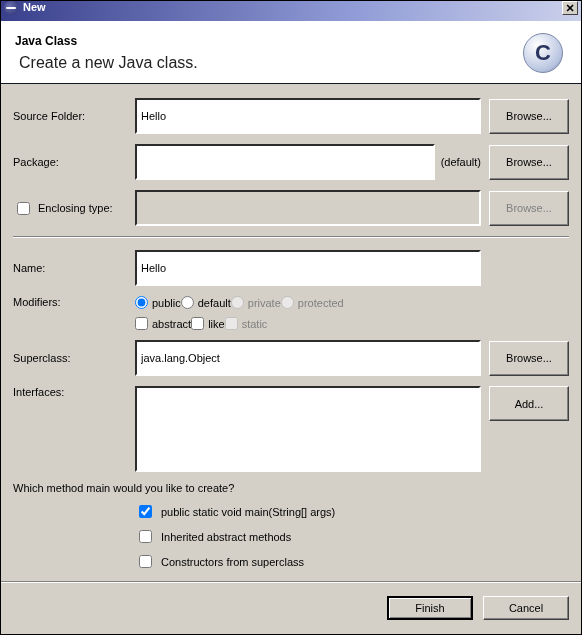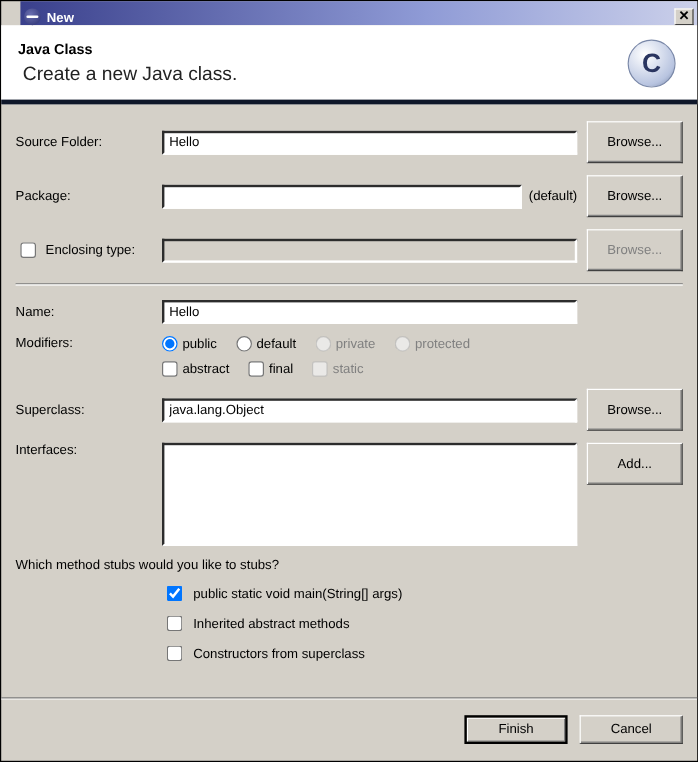--- a/index.html
+++ b/index.html
@@ -15,25 +15,24 @@
     background: #d4d0c8;
     border: 1px solid #000;
     position: relative;
     display: flex;
     flex-direction: column;
   }
   .titlebar {
     height: 20px;
     background: linear-gradient(to right, #3a408c, #8f9bd6 60%, #cbd0ea);
     display: flex;
-    align-items: flex-end;
+    align-items: flex-start;
     padding: 0 3px;
     color: #fff;
     font-weight: bold;
-    margin-left: 16px;
   }
   .titlebar .eclipse-icon {
     width: 14px; height: 14px;
     border-radius: 50%;
     background: radial-gradient(circle at 40% 35%, #6a6fb0, #2a2f70);
     margin-right: 5px;
     position: relative;
   }
   .titlebar .eclipse-icon::after{
     content:""; position:absolute; left:2px; top:6px; width:10px; height:2px;
@@ -47,21 +46,21 @@
     border-right-color:#404040; border-bottom-color:#404040;
     display: flex; align-items: center; justify-content: center;
     color:#000; font-weight:bold; font-size:11px; line-height:1;
     cursor: pointer;
   }
   .header-panel {
     background: #fff;
     padding: 12px 14px 10px 14px;
     display: flex;
     align-items: center;
-    border-bottom: 4px solid #0f172a;
+    border-bottom: 1px solid #0f172a;
   }
   .header-text { flex: 1; }
   .header-title { font-weight: bold; font-size: 12px; margin-bottom: 6px; }
   .header-sub { font-size: 16px; padding-left: 4px; color:#222; }
   .class-badge {
     width: 40px; height: 40px;
     border-radius: 50%;
     background: radial-gradient(circle at 35% 30%, #fff, #b8c4e0 70%, #7080a0);
     border: 1px solid #7a88a8;
     display:flex; align-items:center; justify-content:center;
@@ -87,21 +86,21 @@
     display:flex;
     align-items:center;
     gap: 6px;
   }
   input[type="text"].sunken, .sunken-area {
     background: #fff;
     border: 2px inset #fff;
     border-top-color:#808080; border-left-color:#808080;
     padding: 6px 4px;
     font: inherit;
-    height: 20px;
+    height: 36px;
   }
   input[type="text"].sunken { width: 100%; }
   input[type="text"].sunken:disabled { background:#d4d0c8; color:#808080; }
   .btn {
     min-width: 76px; height: 35px;
     background: #d4d0c8;
     border: 1px solid #fff;
     border-right-color:#404040; border-bottom-color:#404040;
     box-shadow: inset -1px -1px 0 #808080, inset 1px 1px 0 #d4d0c8;
     font: inherit;
@@ -110,21 +109,21 @@
   }
   .btn:disabled { color:#808080; cursor:default; }
   .btn.default { border:2px solid #000; box-shadow: inset 1px 1px 0 #fff, inset -1px -1px 0 #808080; }
   .btn-col { width: 80px; margin-left: 8px; display:flex; }
   .btn-col .btn { width:100%; }
   .suffix { margin-left:0; white-space:nowrap;text-align:center; }
   hr.sep {
     border:none; border-top:1px solid #808080; border-bottom:1px solid #fff;
     margin: 6px 0 12px 0;
   }
-  .mods-row { display:flex; align-items:center; gap:16px; flex-wrap:wrap; }
+  .mods-row { display:flex; align-items:center; gap:0; flex-wrap:wrap; }
   .mods-row label { display:inline-flex; align-items:center; gap:4px; }
   .mods-row input { margin:0; }
   .disabled-text { color:#808080; }
   .interfaces-box {
     flex:1;
     background:#fff;
     border:2px inset #fff;
     border-top-color:#808080; border-left-color:#808080;
     height: 86px;
   }
@@ -229,21 +228,21 @@
               <span>protected</span>
             </label>
         </div>
         <div class="mods-row">
           <label>
               <input type="checkbox" style="">
               <span>abstract</span>
             </label>
           <label>
               <input type="checkbox" style="">
-              <span>final</span>
+              <span>like</span>
             </label>
           <label class="disabled-text">
               <input type="checkbox" disabled="" style="">
               <span>static</span>
             </label>
         </div>
       </div>
       <div class="btn-col"></div>
     </div>
 
@@ -259,21 +258,21 @@
 
     <div class="row" style="align-items:flex-start">
       <div class="label-col">Interfaces:</div>
       <div class="interfaces-box"></div>
       <div class="iface-btns">
         <button class="btn">Add...</button>
       </div>
     </div>
 
     <div class="stubs-section">
-      <div class="stubs-title">Which method stubs would you like to stubs?</div>
+      <div class="stubs-title">Which method main would you like to create?</div>
       <div class="stubs-options">
         <label>
             <input type="checkbox" checked="" style="">
             <span>public static void main(String[] args)</span>
           </label>
         <label>
             <input type="checkbox" style="">
             <span>Inherited abstract methods</span>
           </label>
         <label>

